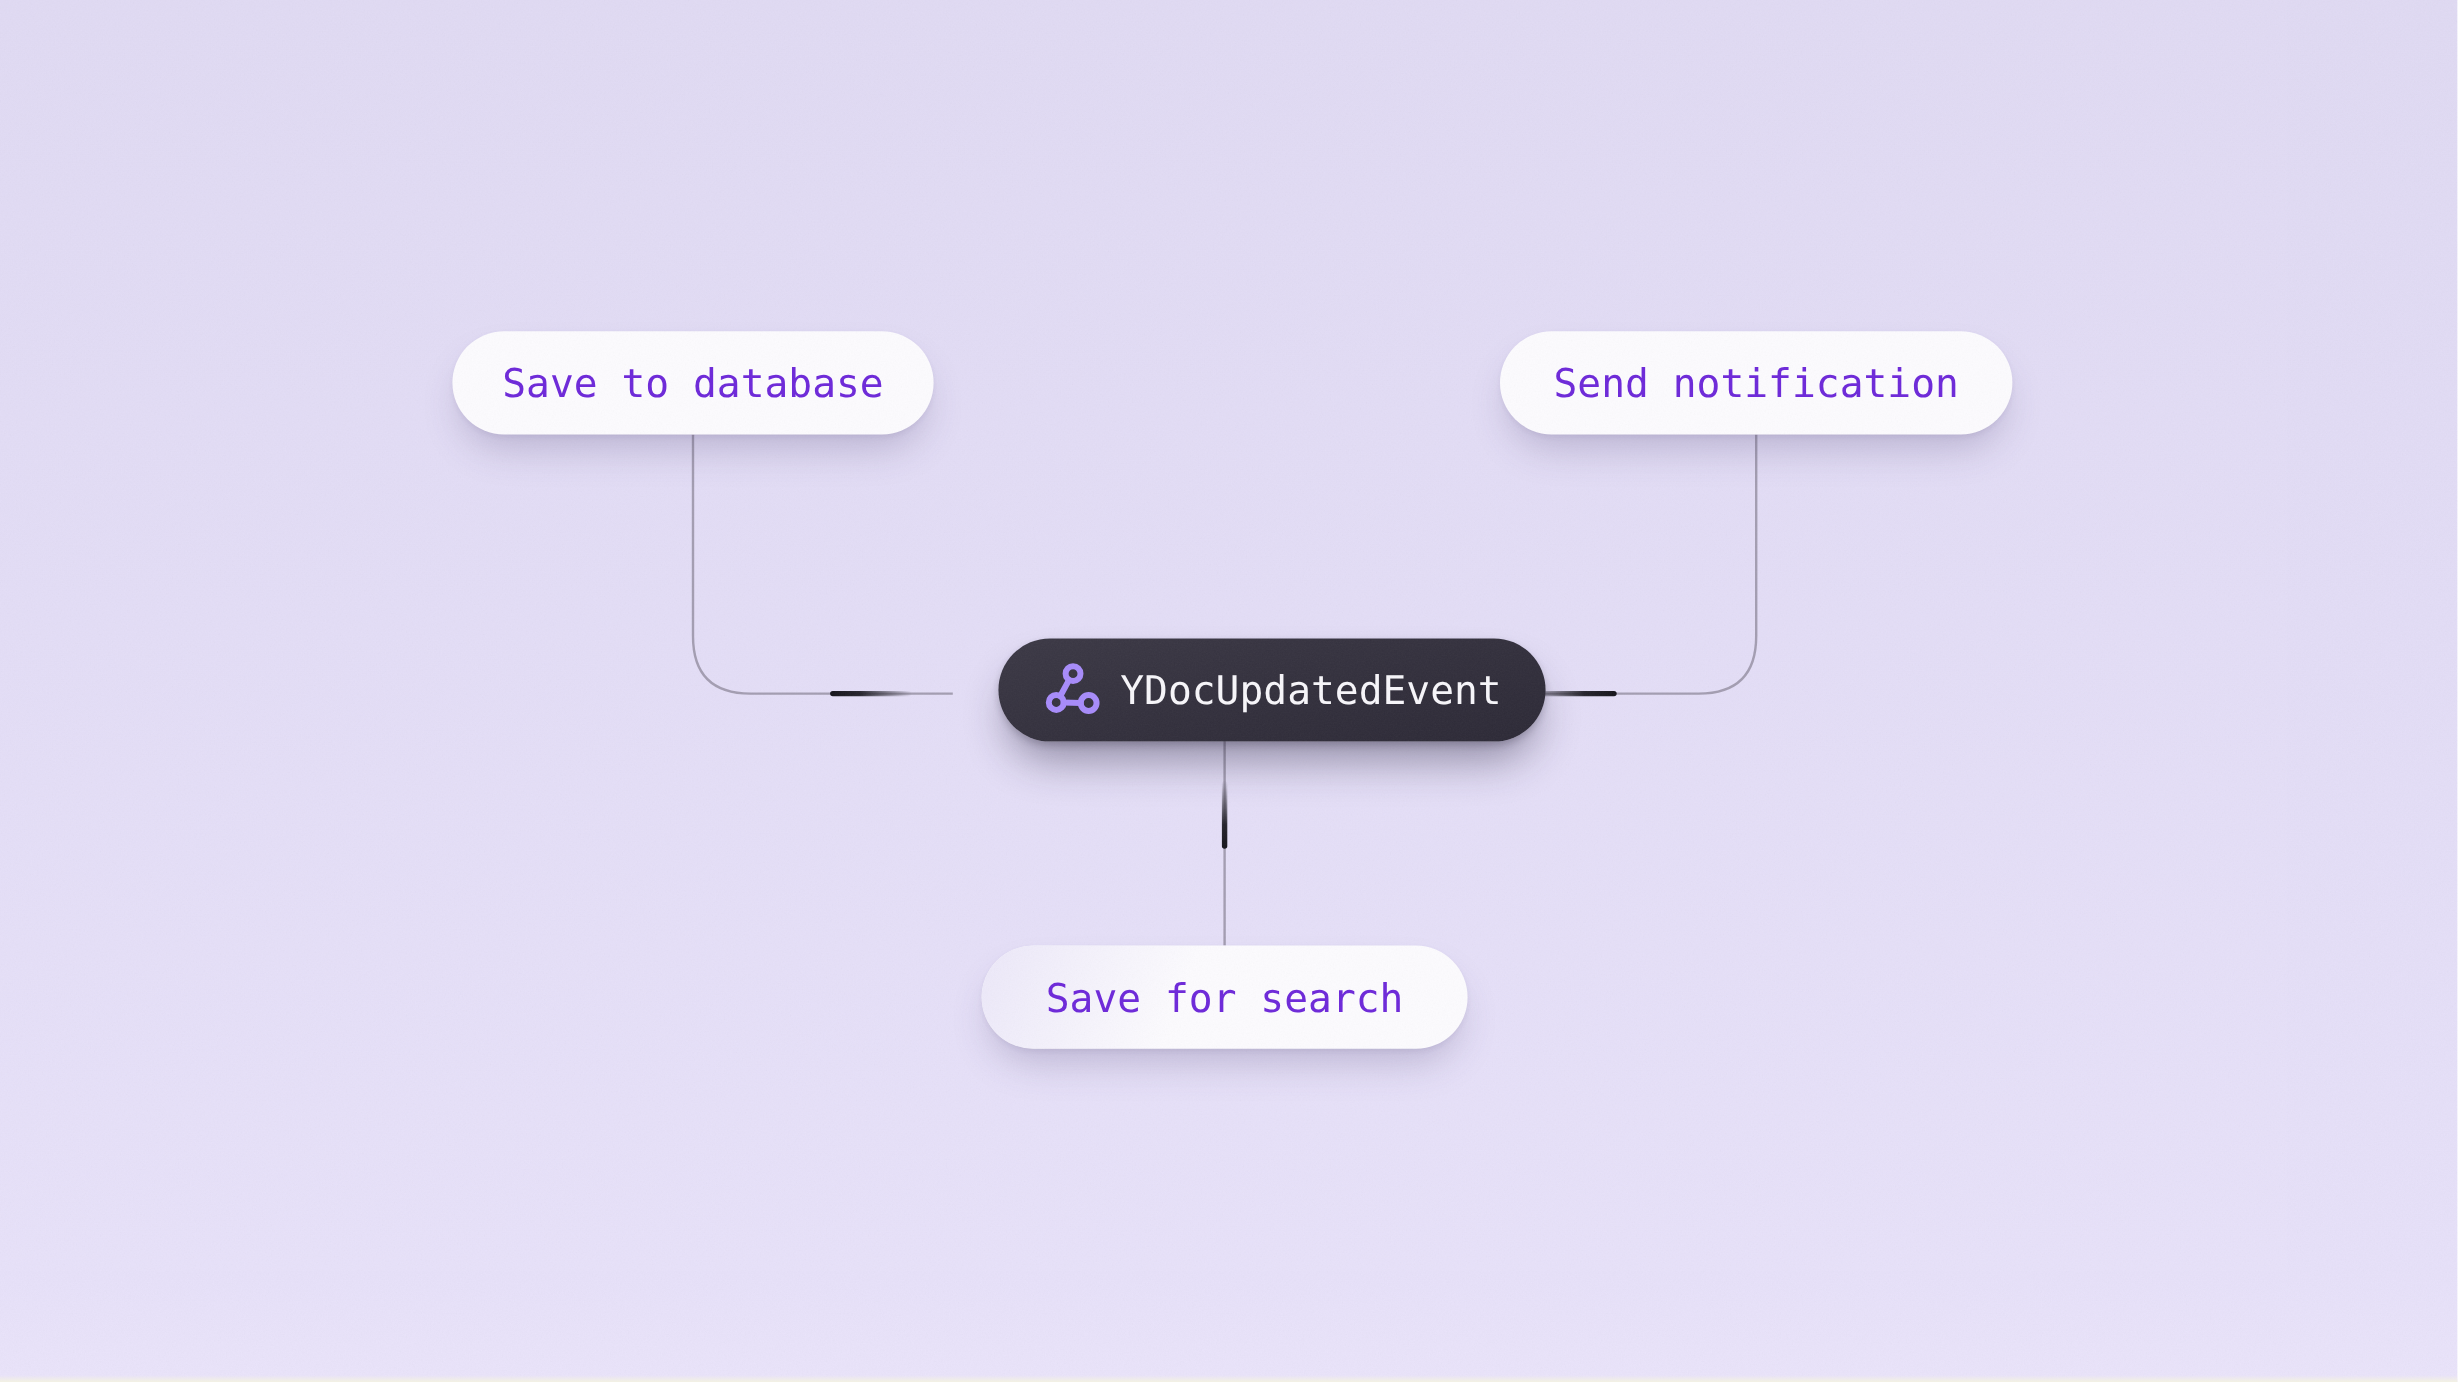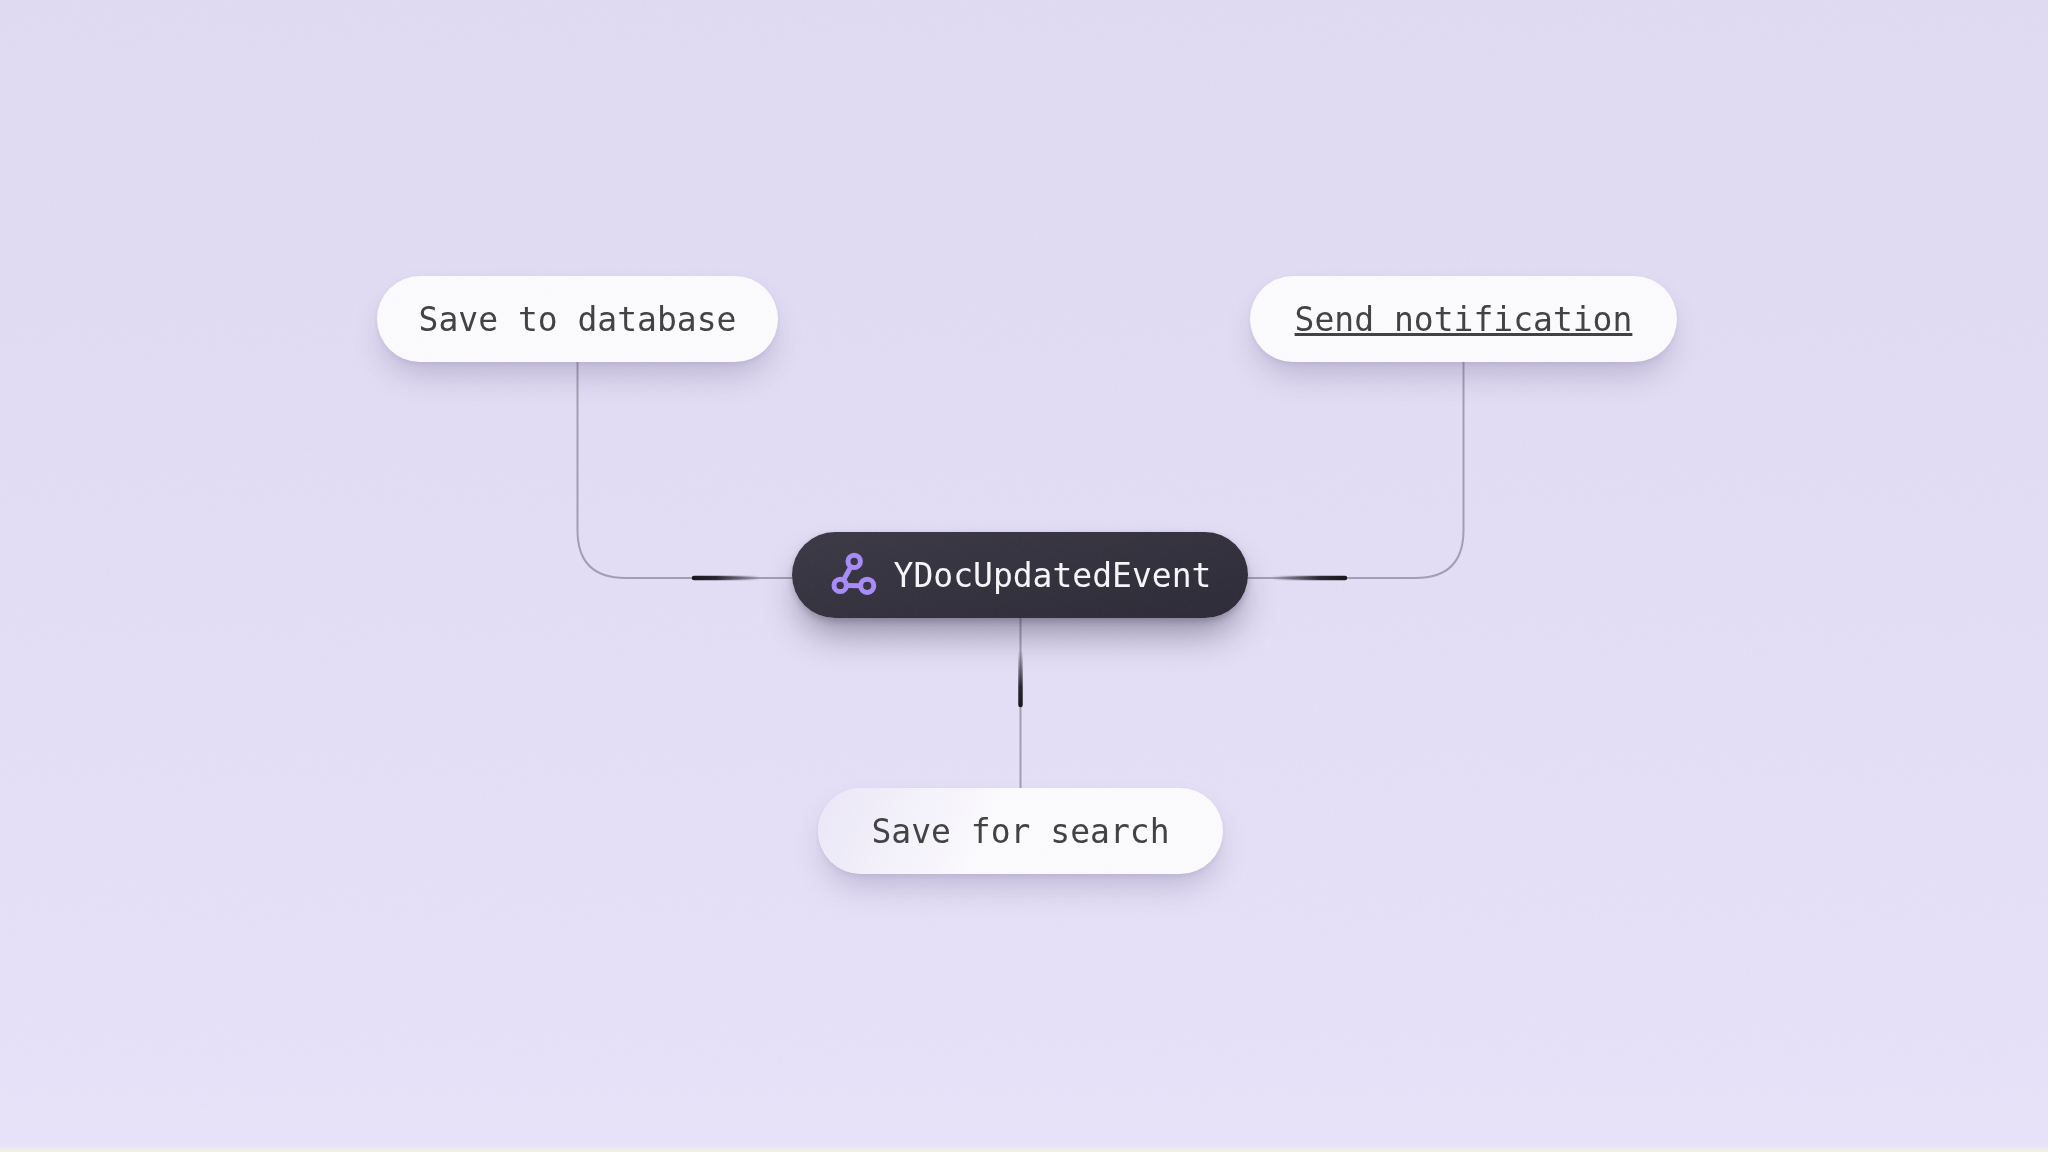--- a/index.html
+++ b/index.html
@@ -39,52 +39,52 @@
     height: 1152px;
   }
 
   
   .node {
     position: absolute;
     box-sizing: border-box;
     height: 86px;
     border-radius: 43px;
     background: #fcfbfe;
-    color: #404040;
+    color: #6d28d9;
     display: flex;
     align-items: center;
     justify-content: center;
     font-size: 33px;
     font-weight: 500;
     letter-spacing: 0px;
     white-space: nowrap;
     box-shadow:
       0 2px 4px rgba(74, 63, 110, 0.07),
       0 18px 32px -8px rgba(74, 63, 110, 0.28);
   }
 
   #node-save  { left: 377px;  top: 276px; width: 401px; }
-  #node-send  { left: 1250px; top: 276px; width: 427px; text-decoration: underline; }
+  #node-send  { left: 1250px; top: 276px; width: 427px; }
   #node-index { left: 818px;  top: 788px; width: 405px; overflow: hidden; }
 
   
   #node-index::before {
     content: "";
     position: absolute;
     inset: 0;
     border-radius: inherit;
     background: linear-gradient(112deg,
       rgba(230,225,247,0.75) 0%,
       rgba(230,225,247,0.35) 22%,
       rgba(230,225,247,0) 42%);
     pointer-events: none;
   }
 
   #node-event {
-    left: 792px;
+    left: 832px;
     top: 532px;
     width: 456px;
     background: linear-gradient(168deg, #3b3845 0%, #322f3c 55%, #2c2936 100%);
     color: #f7f6fa;
     gap: 17px;
     box-shadow:
       0 3px 6px rgba(28, 24, 44, 0.20),
       0 22px 36px -8px rgba(35, 30, 58, 0.45);
   }
 

